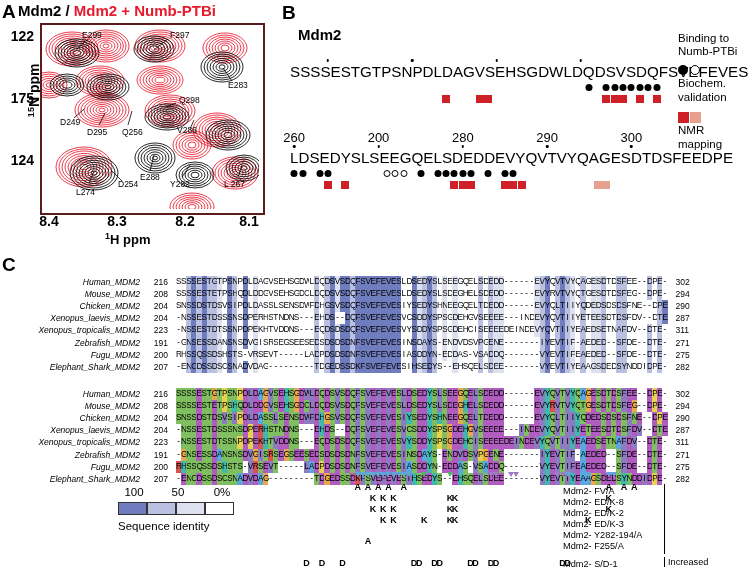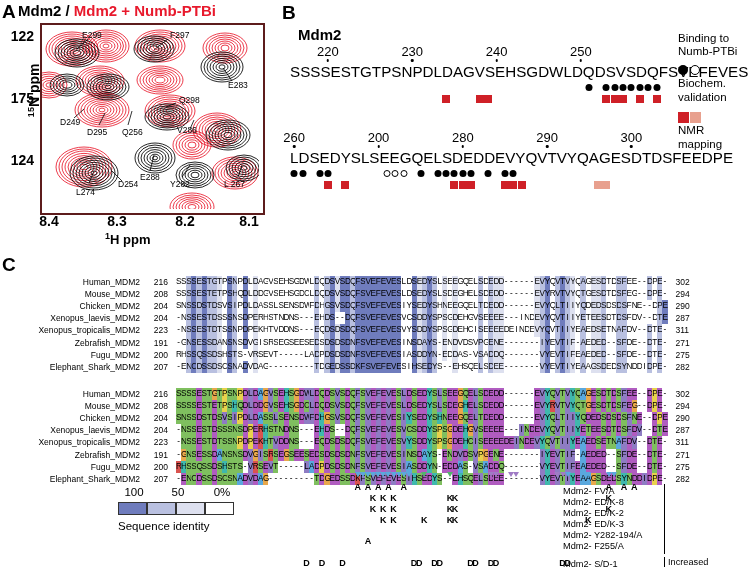--- a/index.html
+++ b/index.html
@@ -54,21 +54,21 @@
   .legendB .sqline{margin-top:8px;height:11px;position:relative;}
   .legendB .sqline .s1{position:absolute;left:0;top:0;width:11px;height:11px;background:#cf2027;}
   .legendB .sqline .s2{position:absolute;left:12px;top:0;width:11px;height:11px;background:#e8a08e;}
   .legendB .cap{margin-top:1px;}
 
   
   #panelC{left:0;top:248px;width:754px;height:319px;}
   #panelC .clett{position:absolute;left:2px;top:6px;}
   .alnblock{position:absolute;left:0;}
   .alnrow{position:absolute;height:12.2px;white-space:nowrap;}
-  .sp{position:absolute;right:0;top:0;font-size:8.5px;white-space:nowrap;}
+  .sp{position:absolute;right:0;top:0;font-size:8.5px;font-style:italic;white-space:nowrap;}
   .startnum{position:absolute;font-size:8.5px;text-align:right;width:22px;}
   .endnum{position:absolute;font-size:8.5px;text-align:left;width:22px;}
   .cells{position:absolute;top:0;height:12.2px;}
   .cell{
     position:absolute;top:0;height:12.2px;width:7.1px;
     font-size:8.2px;line-height:12.2px;text-align:center;
     font-family:"Liberation Sans",sans-serif;color:#000;
     box-sizing:border-box;
   }
   
@@ -384,26 +384,20 @@
         <text class="peaklabel" x="182" y="162">L 267</text>
       </svg>
     </div>
   </div>
 
   <div id="panelB" class="abs">
     <div class="panel-letter blett">B</div>
     <div class="mdm2">Mdm2</div>
 
     <div id="b-line1" class="abs" style="left:8px;top:44px;width:380px;height:60px;">
-      <div class="numrow" id="b1-nums" style="left:0;top:0;width:380px;height:14px;">
-          <span style="left: 37.935px; top: 0px;">220</span>
-          <span style="left: 122.235px; top: 0px;">230</span>
-          <span style="left: 206.535px; top: 0px;">240</span>
-          <span style="left: 290.835px; top: 0px;">250</span>
-        </div>
       <div class="numrow" id="b1-dots" style="left:0;top:14px;width:380px;height:6px;">
           <div class="numdot" style="left: 37.935px; top: 1px;"></div>
           <div class="numdot" style="left: 122.235px; top: 1px;"></div>
           <div class="numdot" style="left: 206.535px; top: 1px;"></div>
           <div class="numdot" style="left: 290.835px; top: 1px;"></div>
         </div>
       <div class="seqtext abs" id="b1-seq" style="left:0;top:19px;">SSSSESTGTPSNPDLDAGVSEHSGDWLDQDSVSDQFSVEFEVES</div>
       <div class="dotrow abs" id="b1-circles" style="left:0;top:40px;width:380px;height:9px;">
           <div class="dot filled" style="left: 299.265px;"></div>
           <div class="dot filled" style="left: 316.125px;"></div>

